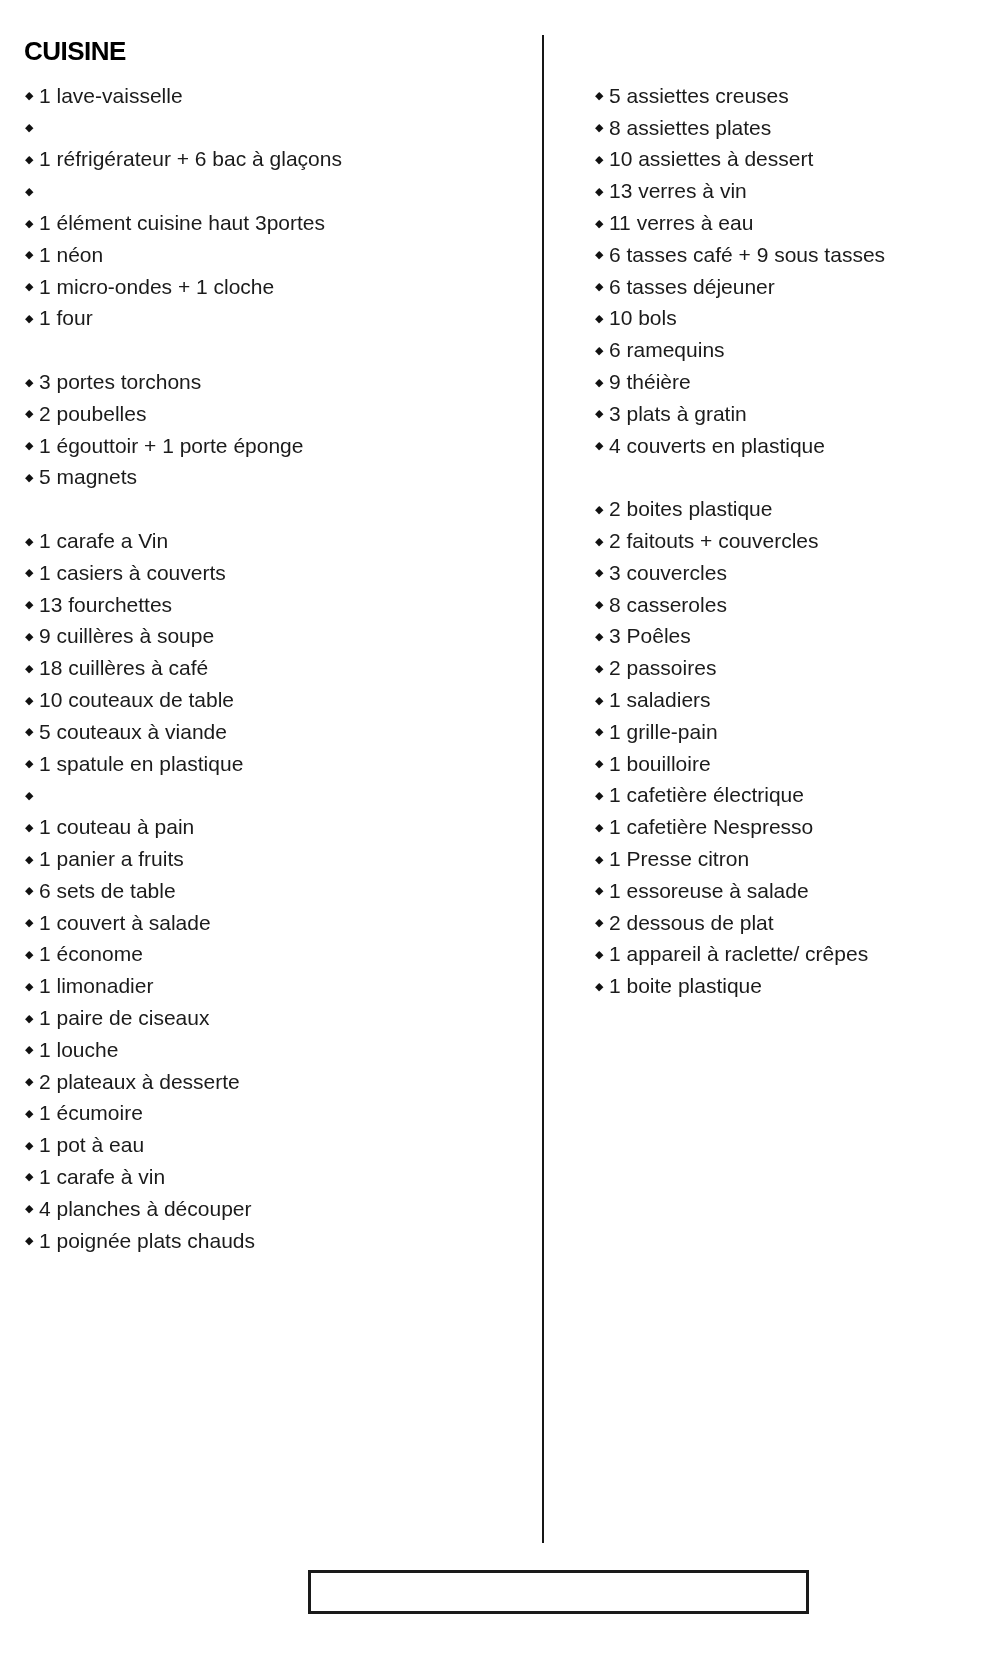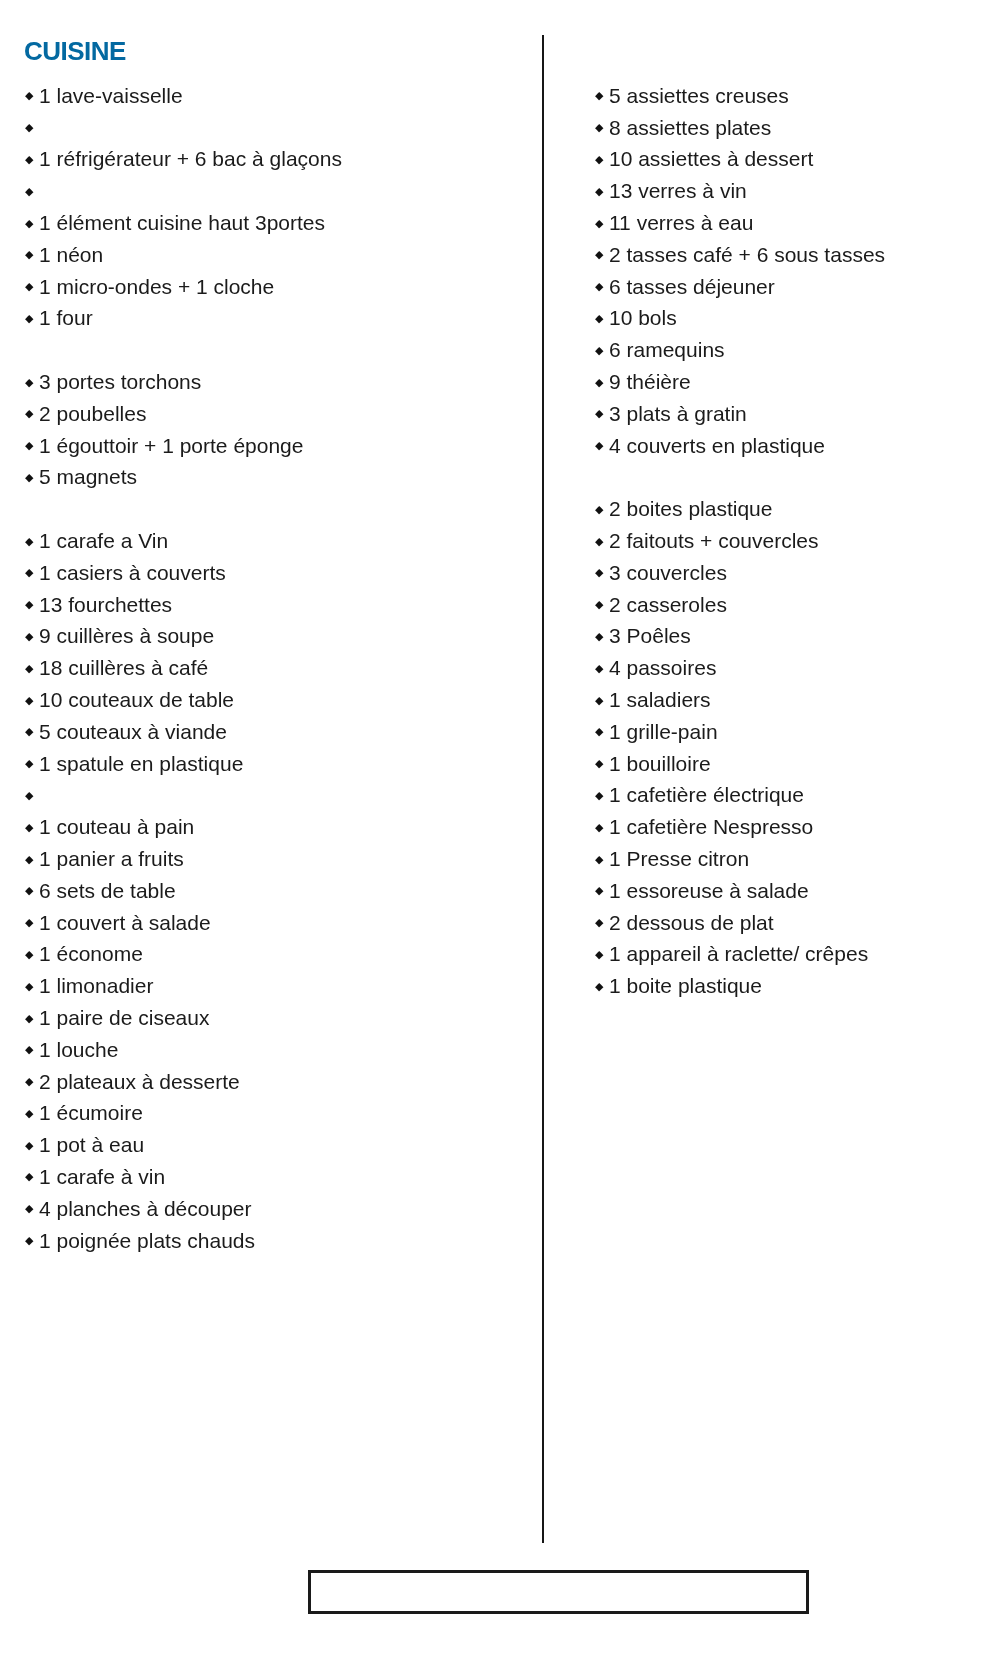--- a/index.html
+++ b/index.html
@@ -16,21 +16,21 @@
     color: #1b1b1b;
     overflow: hidden;
   }
   .title {
     position: absolute;
     left: 24px;
     top: 36px;
     font-size: 26px;
     font-weight: bold;
     letter-spacing: -0.5px;
-    color: #0369a1;
+    color: #000000;
   }
   .divider {
     position: absolute;
     left: 542px;
     top: 35px;
     width: 2px;
     height: 1508px;
     background: #161616;
   }
   .col {
@@ -230,21 +230,21 @@
       <div class="item">
         <span class="bullet">◆</span>
         <span class="text">13 verres à vin</span>
       </div>
       <div class="item">
         <span class="bullet">◆</span>
         <span class="text">11 verres à eau</span>
       </div>
       <div class="item">
         <span class="bullet">◆</span>
-        <span class="text">2 tasses café + 6 sous tasses</span>
+        <span class="text">6 tasses café + 9 sous tasses</span>
       </div>
       <div class="item">
         <span class="bullet">◆</span>
         <span class="text">6 tasses déjeuner</span>
       </div>
       <div class="item">
         <span class="bullet">◆</span>
         <span class="text">10 bols</span>
       </div>
       <div class="item">
@@ -271,29 +271,29 @@
       <div class="item">
         <span class="bullet">◆</span>
         <span class="text">2 faitouts + couvercles</span>
       </div>
       <div class="item">
         <span class="bullet">◆</span>
         <span class="text">3 couvercles</span>
       </div>
       <div class="item">
         <span class="bullet">◆</span>
-        <span class="text">2 casseroles</span>
+        <span class="text">8 casseroles</span>
       </div>
       <div class="item">
         <span class="bullet">◆</span>
         <span class="text">3 Poêles</span>
       </div>
       <div class="item">
         <span class="bullet">◆</span>
-        <span class="text">4 passoires</span>
+        <span class="text">2 passoires</span>
       </div>
       <div class="item">
         <span class="bullet">◆</span>
         <span class="text">1 saladiers</span>
       </div>
       <div class="item">
         <span class="bullet">◆</span>
         <span class="text">1 grille-pain</span>
       </div>
       <div class="item">

